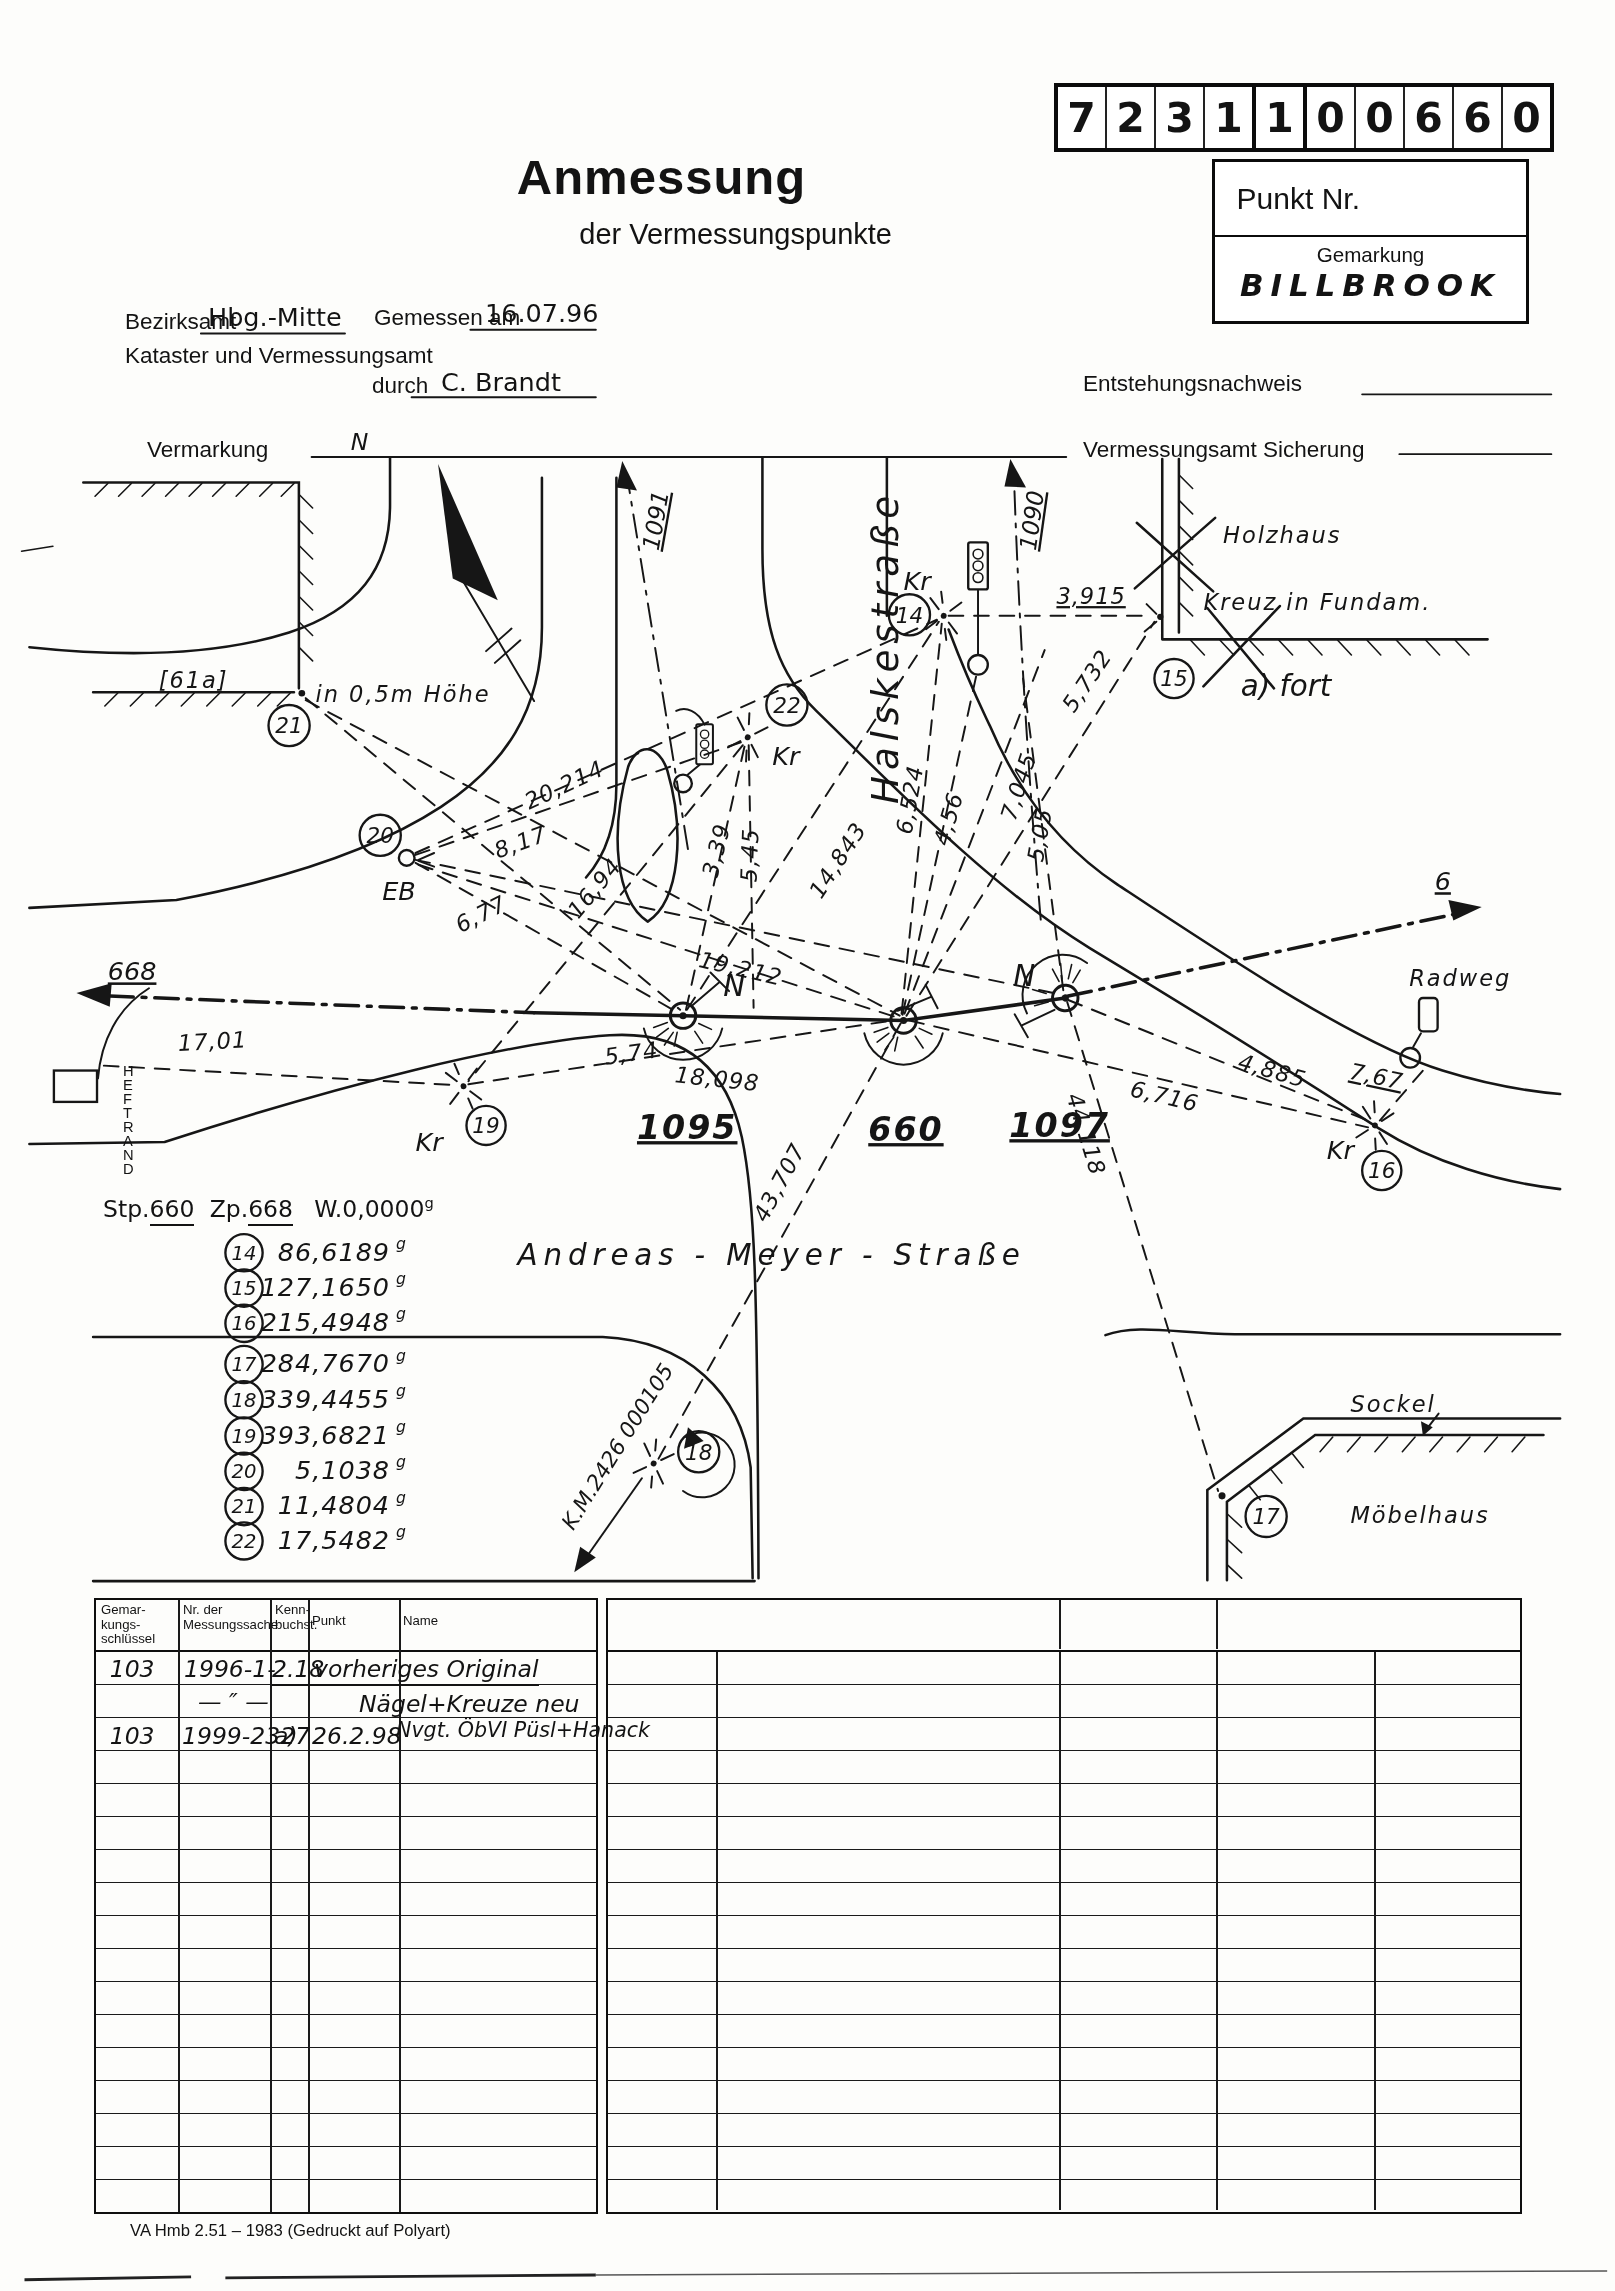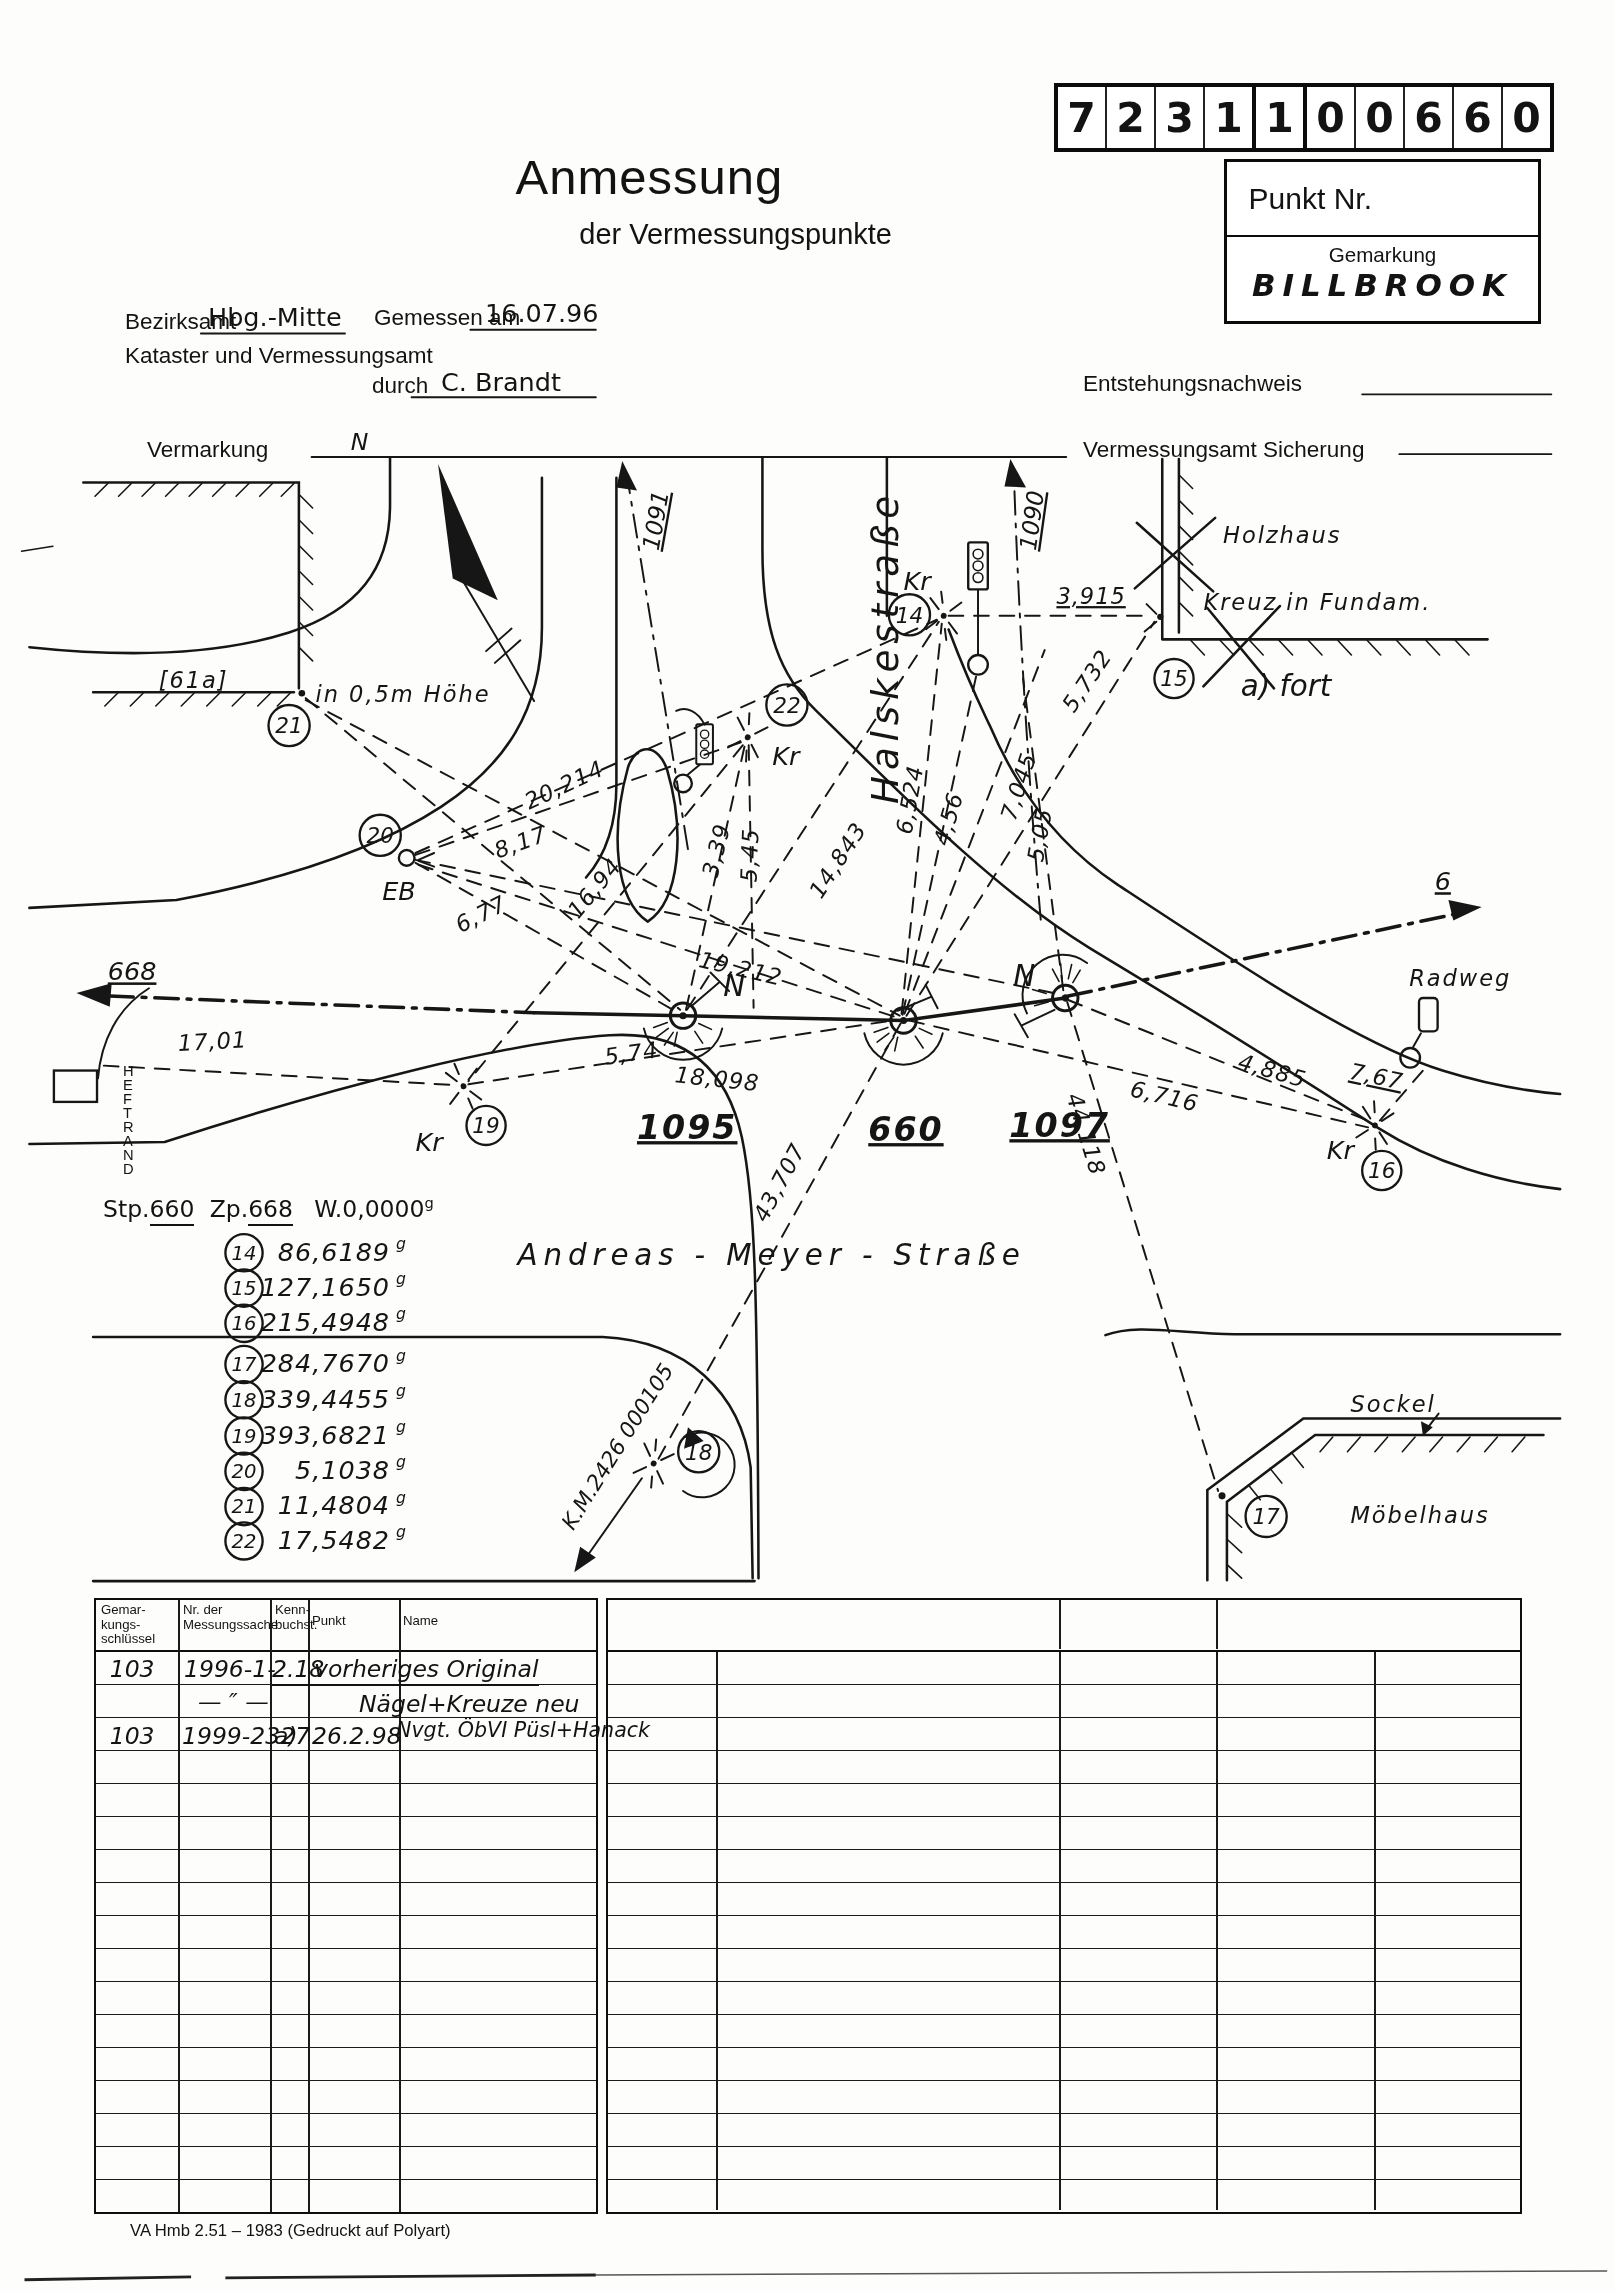--- a/index.html
+++ b/index.html
@@ -330,37 +330,37 @@
         <text class="sup" x="404" y="1568">g</text>
     </g>
 
     <g>
       <line x1="25" y1="2326" x2="195" y2="2323" stroke="#222" stroke-width="3"></line>
       <line x1="230" y1="2324" x2="608" y2="2321" stroke="#222" stroke-width="3"></line>
       <line x1="608" y1="2321" x2="1640" y2="2317" stroke="#555" stroke-width="1.5"></line>
     </g>
   </svg>
 
-  <div class="abs title1" style="left:419px;top:149px;width:461px;">Anmessung</div>
+  <div class="abs title1" style="left:431px;top:149px;width:461px;font-weight:bold;">Anmessung</div>
   <div class="abs title2" style="left:431px;top:218px;width:461px;">der Vermessungspunkte</div>
 
   <div class="abs digitbox" style="left:1054px;top:83px;">
     <div class="dcell">7</div>
     <div class="dcell">2</div>
     <div class="dcell">3</div>
     <div class="dcell">1</div>
     <div class="dcell grp">1</div>
     <div class="dcell grp">0</div>
     <div class="dcell">0</div>
     <div class="dcell">6</div>
     <div class="dcell">6</div>
     <div class="dcell">0</div>
   </div>
 
-  <div class="abs punktbox" style="left:1212px;top:159px;width:317px;height:165px;box-sizing:border-box;margin-left:12px;">
+  <div class="abs punktbox" style="left:1212px;top:159px;width:317px;height:165px;box-sizing:border-box;">
     <div class="row1">Punkt Nr.</div>
     <div class="gemlbl">Gemarkung</div>
     <div class="gemval">BILLBROOK</div>
   </div>
 
   <div class="abs lbl" style="left:125px;top:309px;">Bezirksamt</div>
   <div class="abs hw lbl-big" style="left:208px;top:302px;">Hbg.-Mitte</div>
   <div class="abs lbl" style="left:125px;top:343px;">Kataster und Vermessungsamt</div>
   <div class="abs lbl" style="left:374px;top:305px;">Gemessen am</div>
   <div class="abs hw lbl-big" style="left:485px;top:298px;">16.07.96</div>

